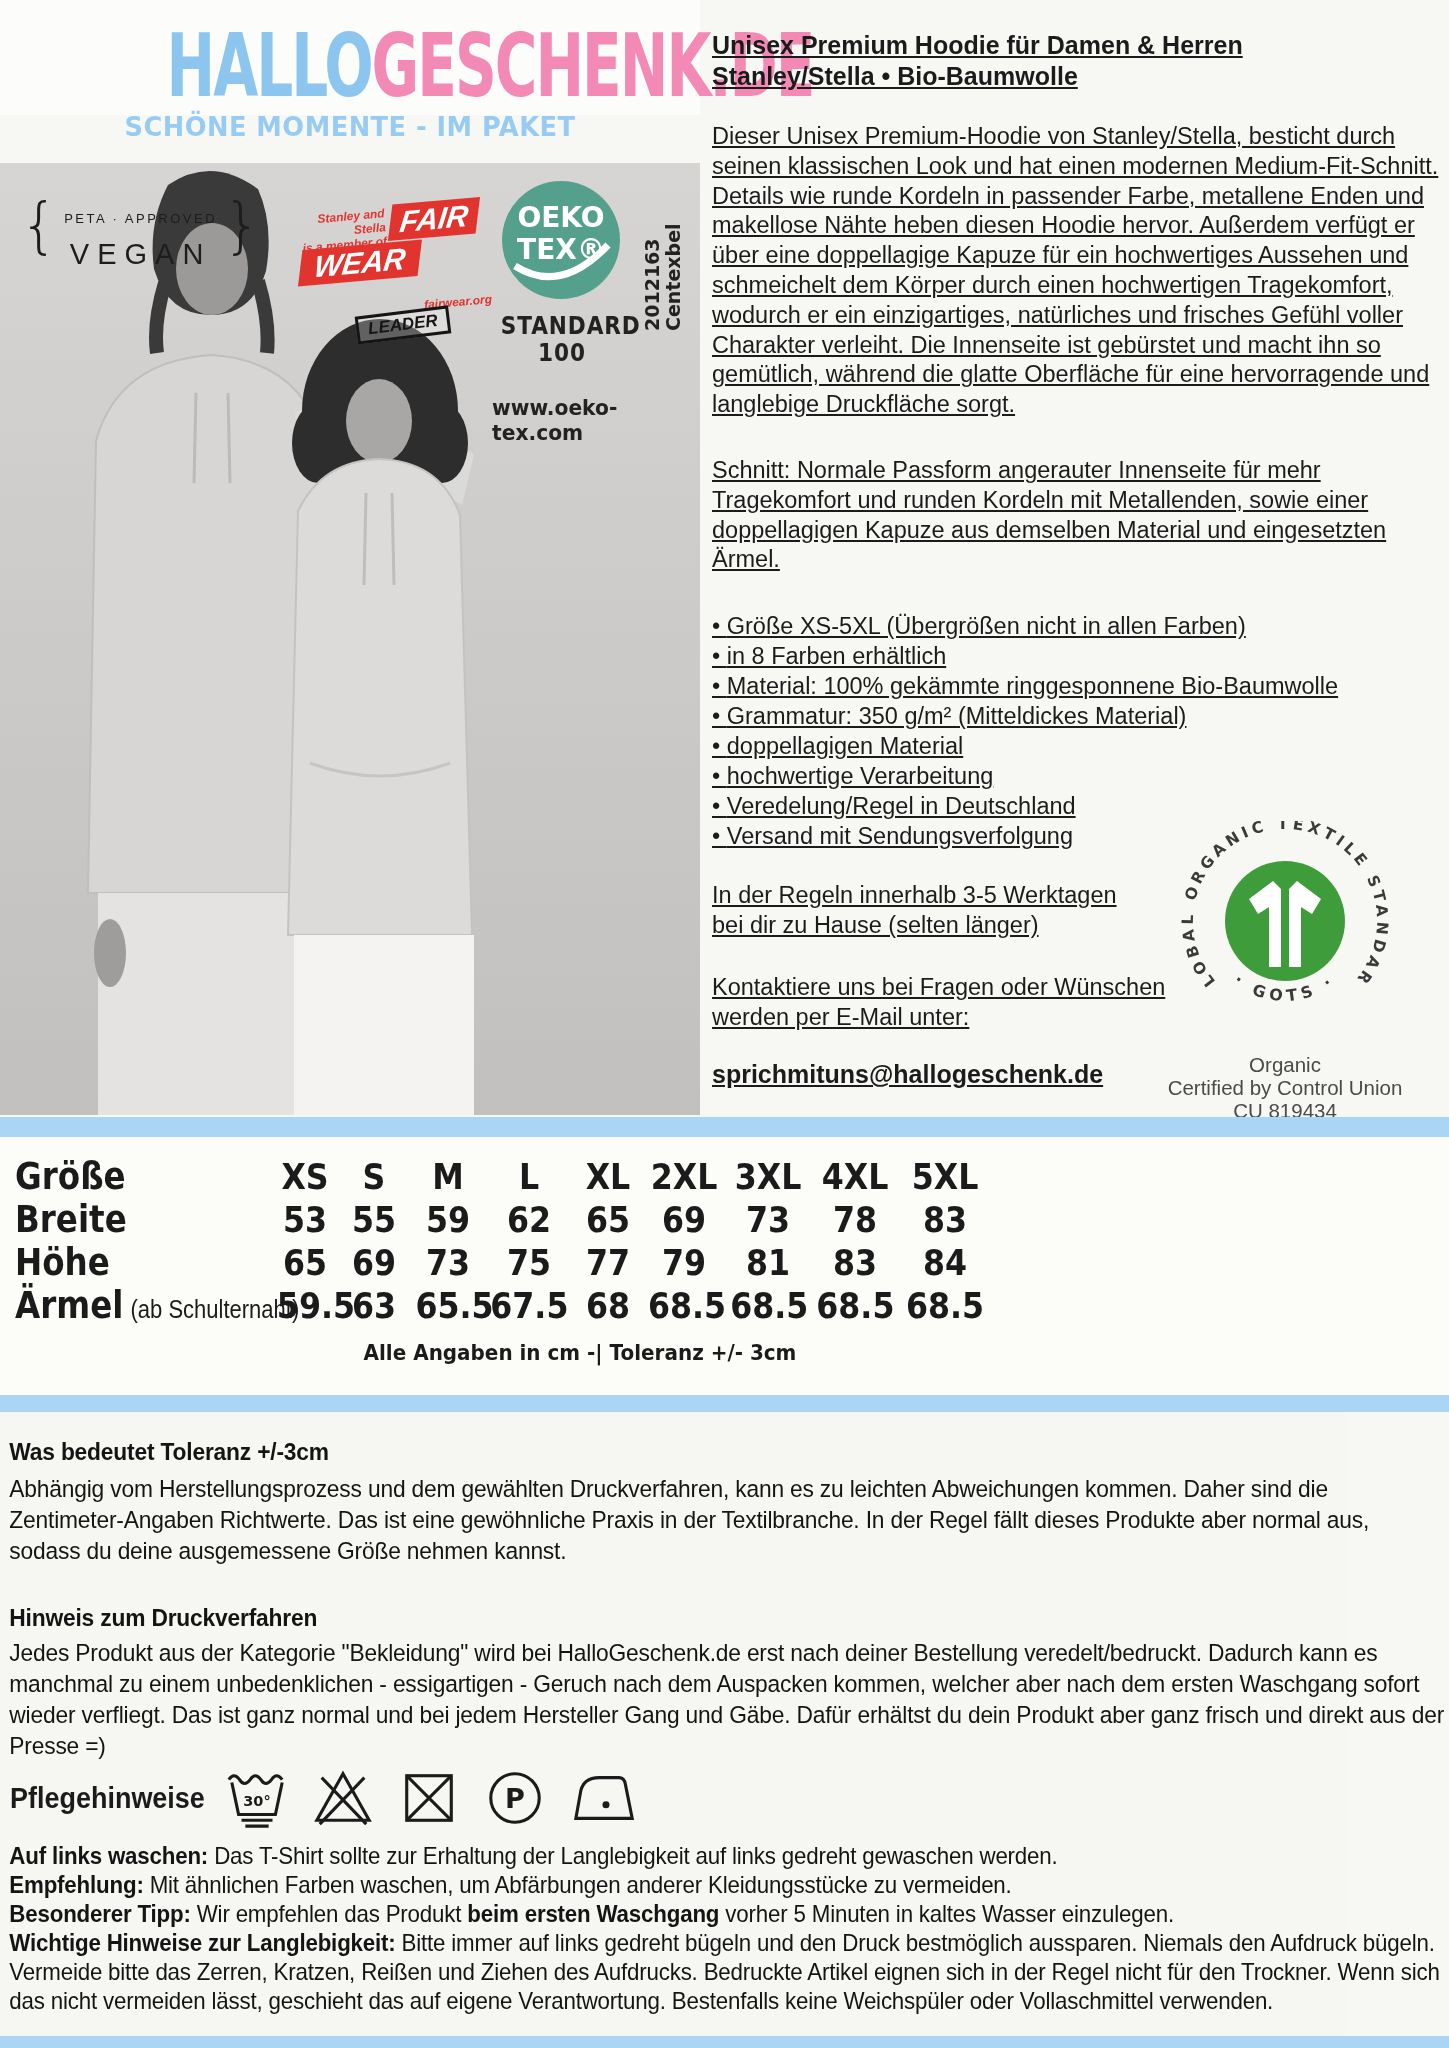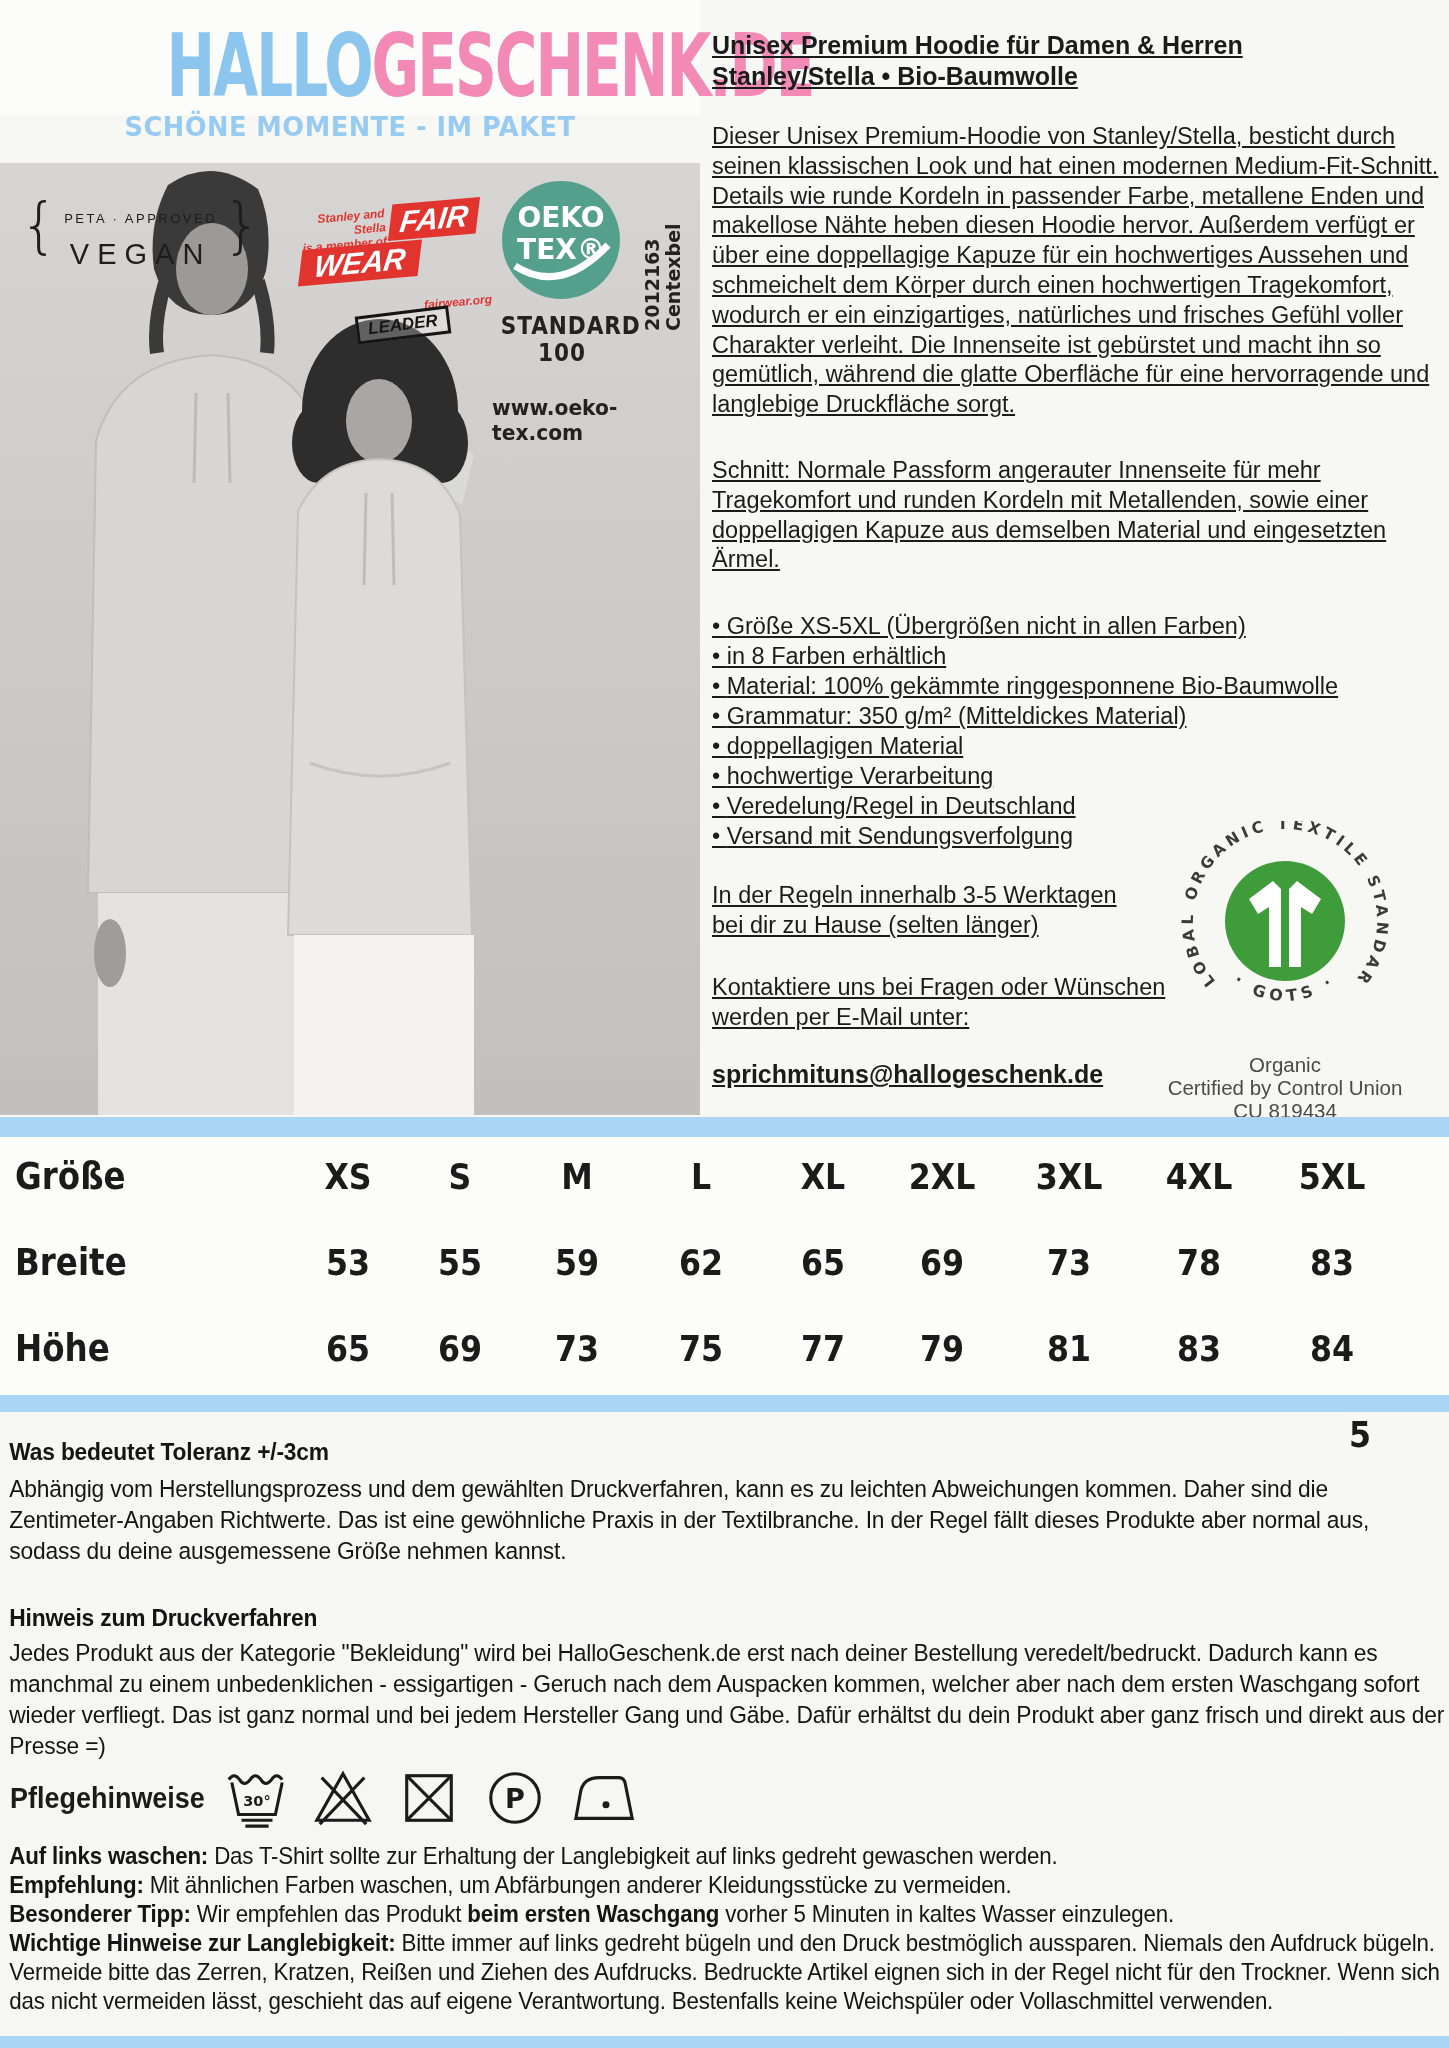--- a/index.html
+++ b/index.html
@@ -60,21 +60,21 @@
   .gots{position:absolute;left:455px;top:805px;width:236px;text-align:center;}
   .gots-caption{margin-top:4px;font-size:20.5px;line-height:23px;color:#4a4a4a;}
   
   .band{position:absolute;left:0;width:1449px;background:#ABD5F5;}
   .band1{top:1117px;height:20px;}
   .band2{top:1395px;height:17px;}
   .band3{top:2036px;height:12px;}
   
   .size-section{position:absolute;left:0;top:1137px;width:1449px;height:258px;background:#fcfcf8;}
   .size-grid{display:grid;grid-template-columns:258px 64px 74px 74px 88px 70px 82px 86px 88px 92px;
-             padding:18px 0 0 15px;font-family:"DejaVu Sans",sans-serif;font-weight:700;gap:43px;}
+             padding:18px 0 0 15px;font-family:"DejaVu Sans",sans-serif;font-weight:700;}
   .sg-cell{height:43px;line-height:43px;font-size:36px;text-align:center;transform:scaleX(.88);
            transform-origin:center;white-space:nowrap;}
   .sg-label{font-size:37px;text-align:left;transform-origin:left center;}
   .sg-armel{display:flex;align-items:baseline;gap:8px;}
   .sg-suffix{font-size:25px;font-weight:400;font-family:"Liberation Sans",sans-serif;}
   .sg-footnote{margin:14px 0 0 300px;width:560px;text-align:center;font-family:"DejaVu Sans",sans-serif;
                font-weight:700;font-size:21px;transform:scaleX(.95);transform-origin:center;}
   
   .bottom{position:absolute;left:0;top:1412px;width:1348px;height:624px;background:#f6f6f2;}
   .bt{width:1545px;transform:scaleX(.93);transform-origin:left top;padding-left:10px;

